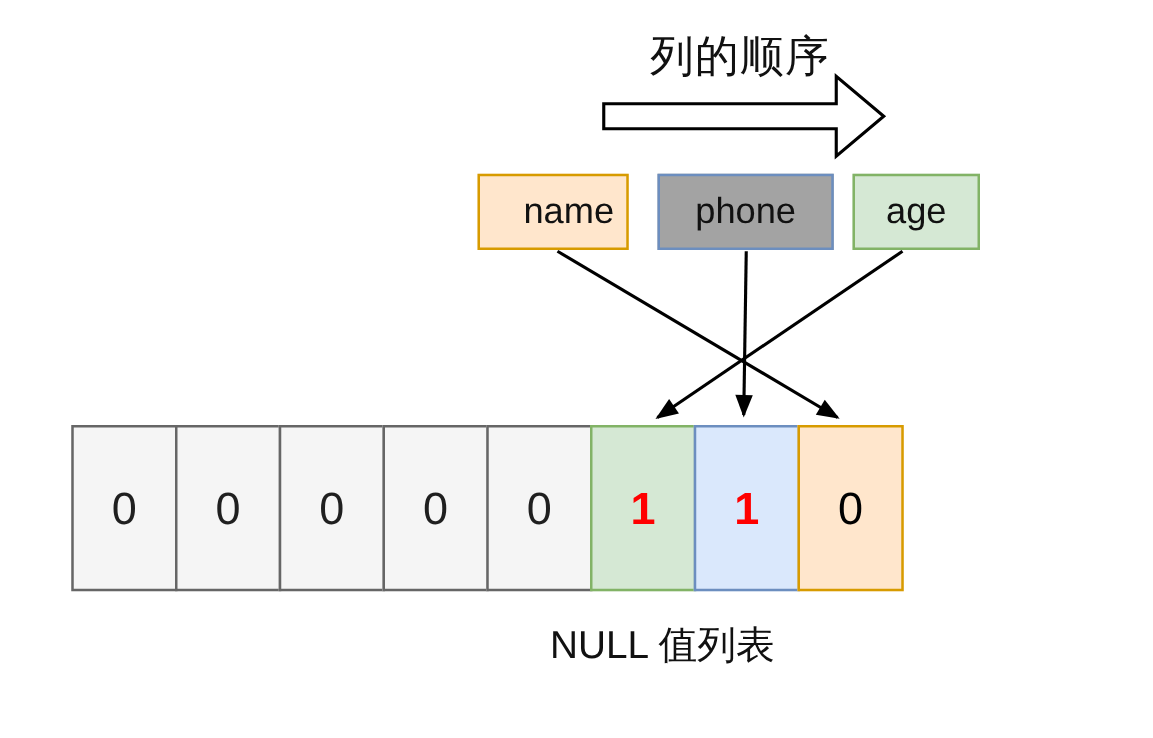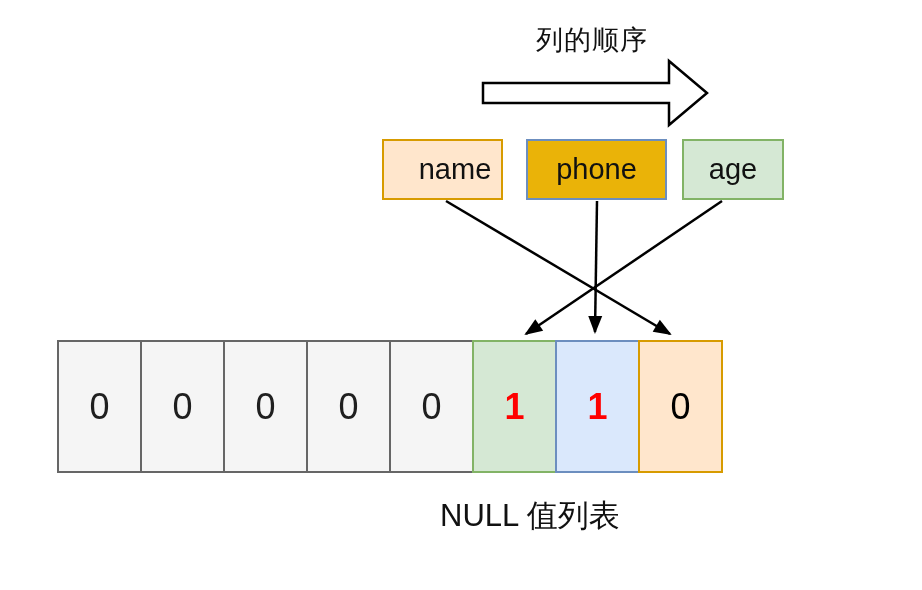--- a/index.html
+++ b/index.html
@@ -15,21 +15,21 @@
     background: #ffffff;
     overflow: hidden;
   }
   
   .order-title {
     position: absolute;
     left: 462px;
     top: 22px;
     width: 260px;
     text-align: center;
-    font-size: 27px;
+    font-size: 35px;
     color: #111111;
     letter-spacing: 1px;
     white-space: nowrap;
   }
   
   .order-arrow {
     position: absolute;
     left: 481px;
     top: 58px;
     width: 230px;
@@ -111,21 +111,21 @@
 
   <div class="order-title">列的顺序</div>
 
   <svg class="order-arrow" viewBox="0 0 230 70" aria-hidden="true">
     <polygon points="2,25 188,25 188,3 226,35 188,67 188,45 2,45" fill="#ffffff" stroke="#000000" stroke-width="2.5" stroke-linejoin="miter"></polygon>
   </svg>
 
   <div class="col-box col-name" style="background: rgb(255, 230, 204); border-color: rgb(215, 155, 0); padding-left: 25px;">
     <span>name</span>
   </div>
-  <div class="col-box col-phone" style="background: #eab308; border-color: rgb(108, 142, 191);">
+  <div class="col-box col-phone" style="background: #a3a3a3; border-color: rgb(108, 142, 191);">
     <span>phone</span>
   </div>
   <div class="col-box col-age" style="background: rgb(213, 232, 212); border-color: rgb(130, 179, 102);">
     <span>age</span>
   </div>
 
 
   <svg class="arrows-overlay" viewBox="0 0 922 590" aria-hidden="true">
     <defs>
       <marker id="ah" markerWidth="20" markerHeight="16" refX="17" refY="8" orient="auto" markerUnits="userSpaceOnUse">

